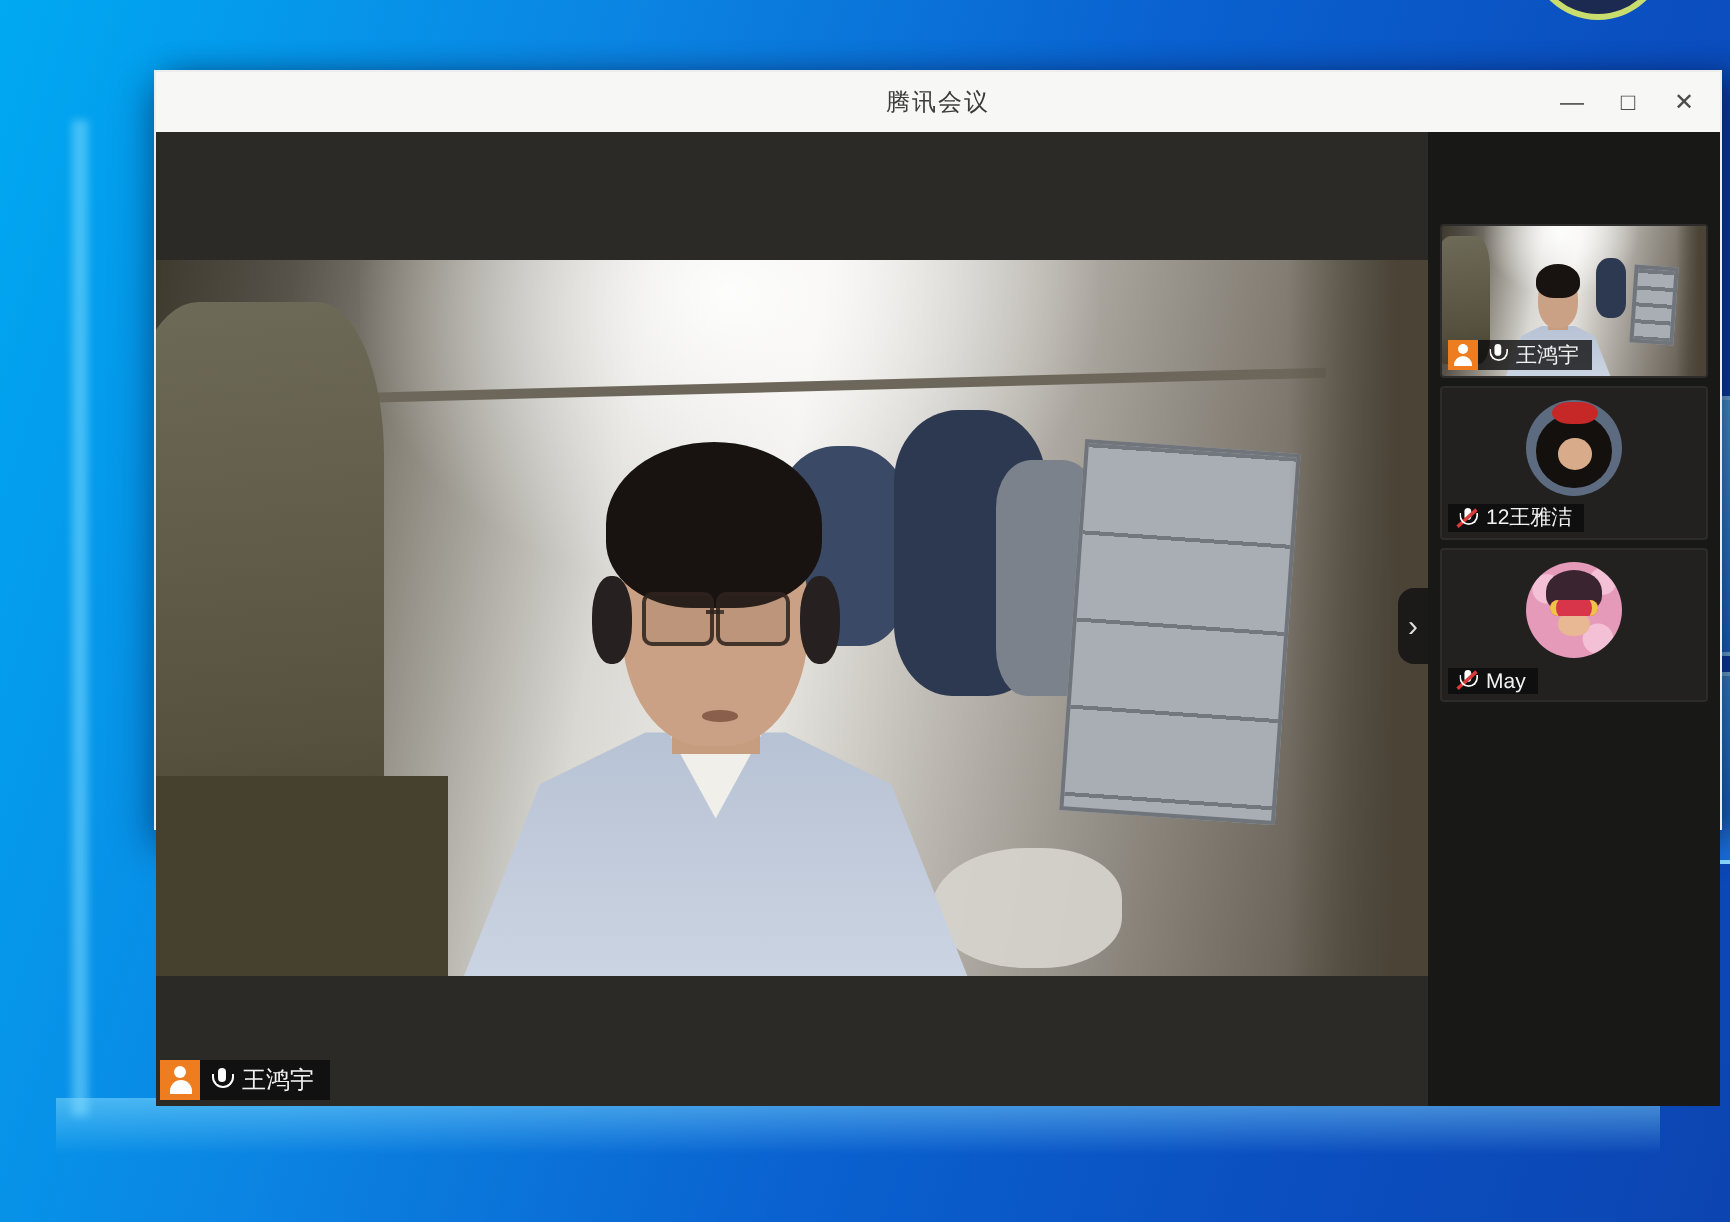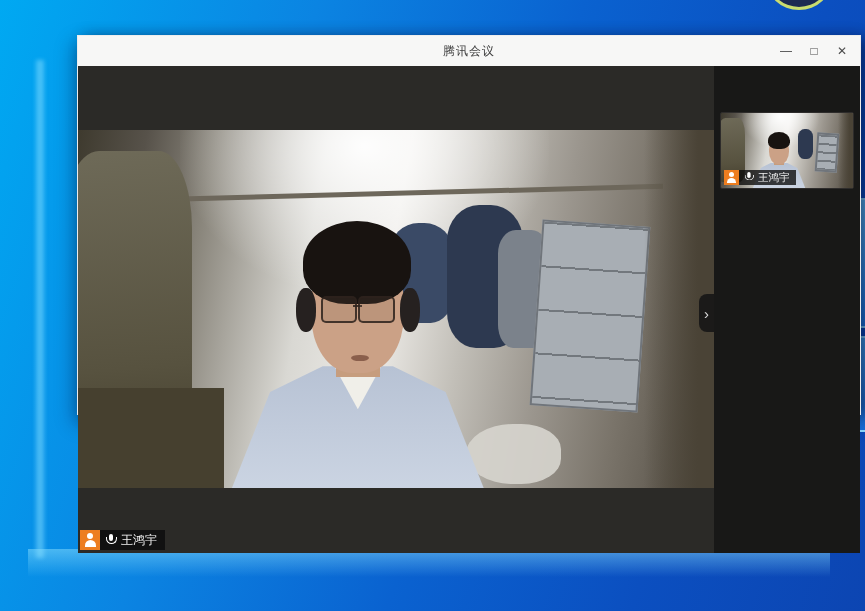--- a/index.html
+++ b/index.html
@@ -227,19 +227,45 @@
           <div class="name-tag">
             <span class="person-ico"></span>
             <span class="tag-dark">
               <span class="mic"></span>
               <span>王鸿宇</span>
             </span>
           </div>
         </div>
 
 
-
+        <div class="tile">
+          <div class="av av-kiki">
+              <i class="bow"></i>
+            </div>
+          <div class="name-tag">
+            <span class="tag-dark">
+              <span class="mic">
+                  <i class="slash"></i>
+                </span>
+              <span>12王雅洁</span>
+            </span>
+          </div>
+        </div>
+
+        <div class="tile">
+          <div class="av av-may">
+              <i class="gog"></i>
+            </div>
+          <div class="name-tag">
+            <span class="tag-dark">
+              <span class="mic">
+                  <i class="slash"></i>
+                </span>
+              <span>May</span>
+            </span>
+          </div>
+        </div>
 
 
       </div>
     </div>
   </div>
 </div>
 
 </body></html>

